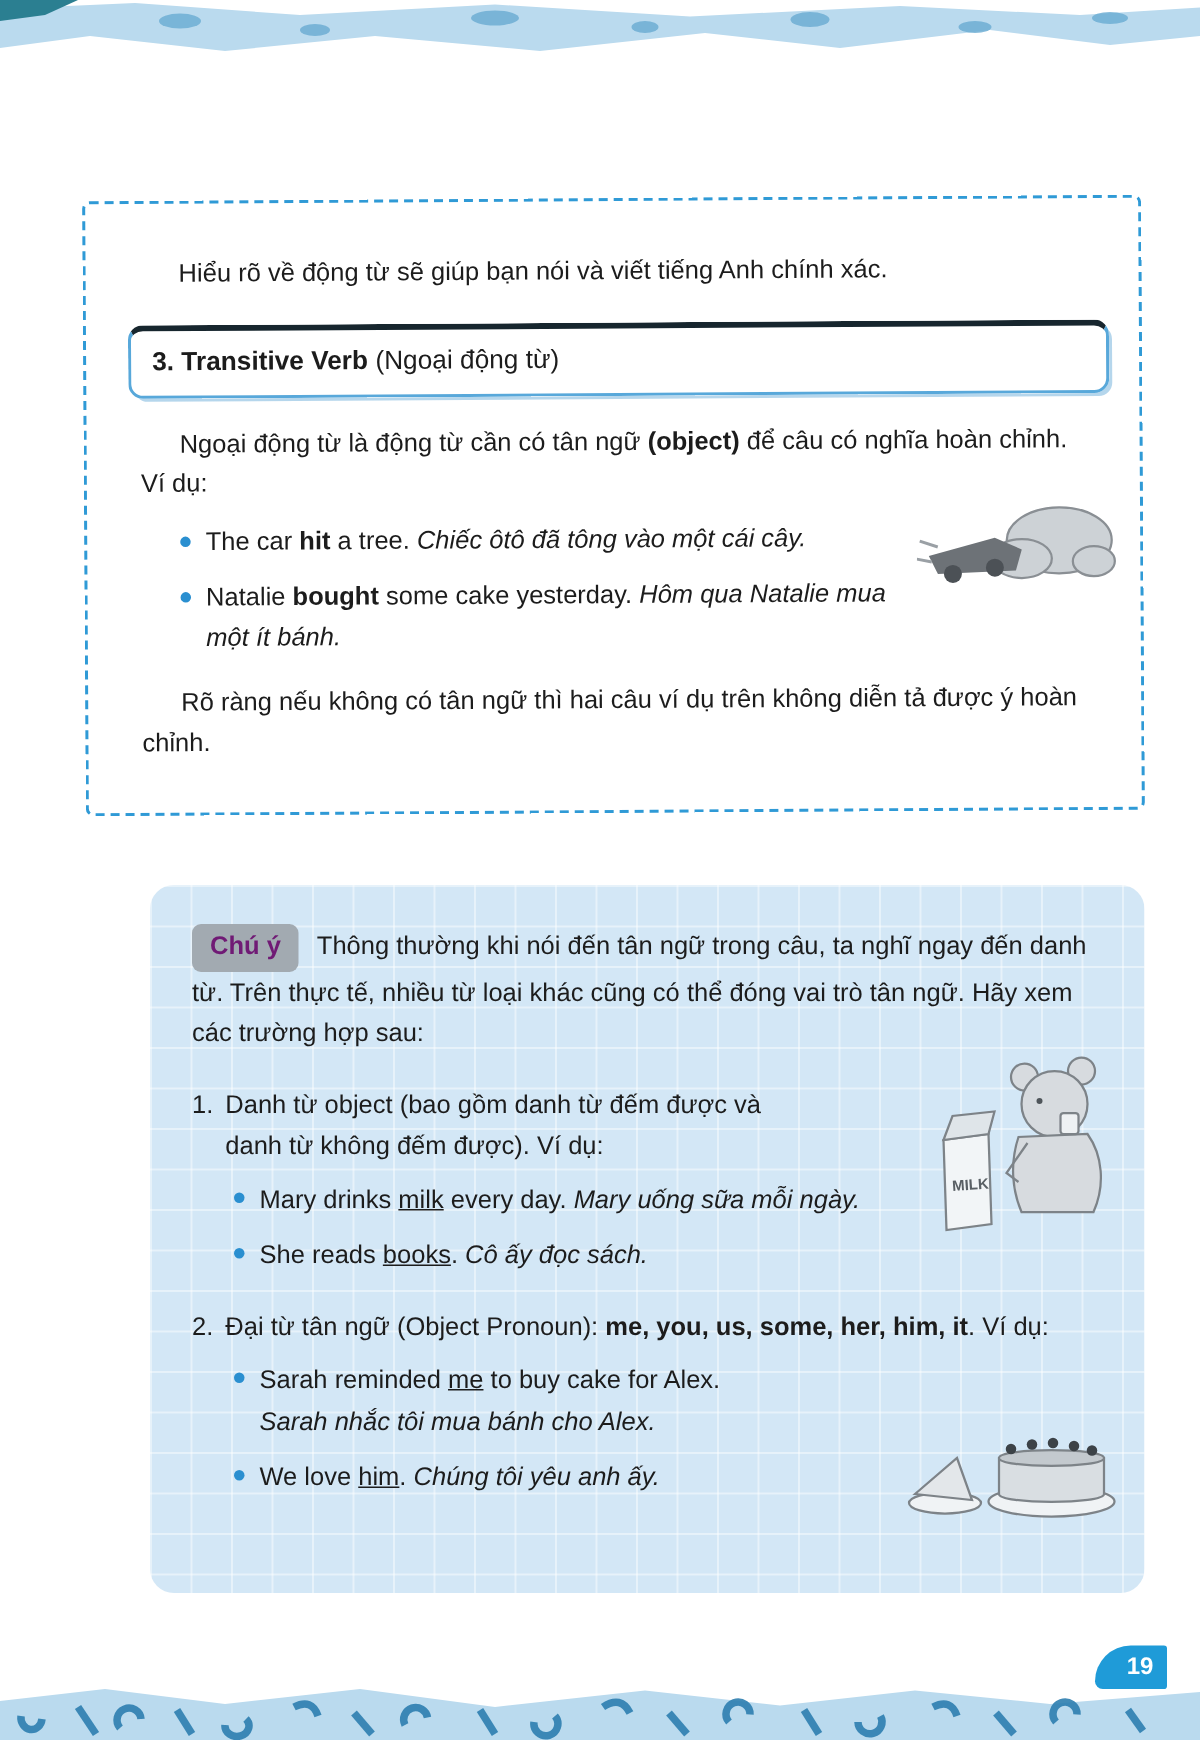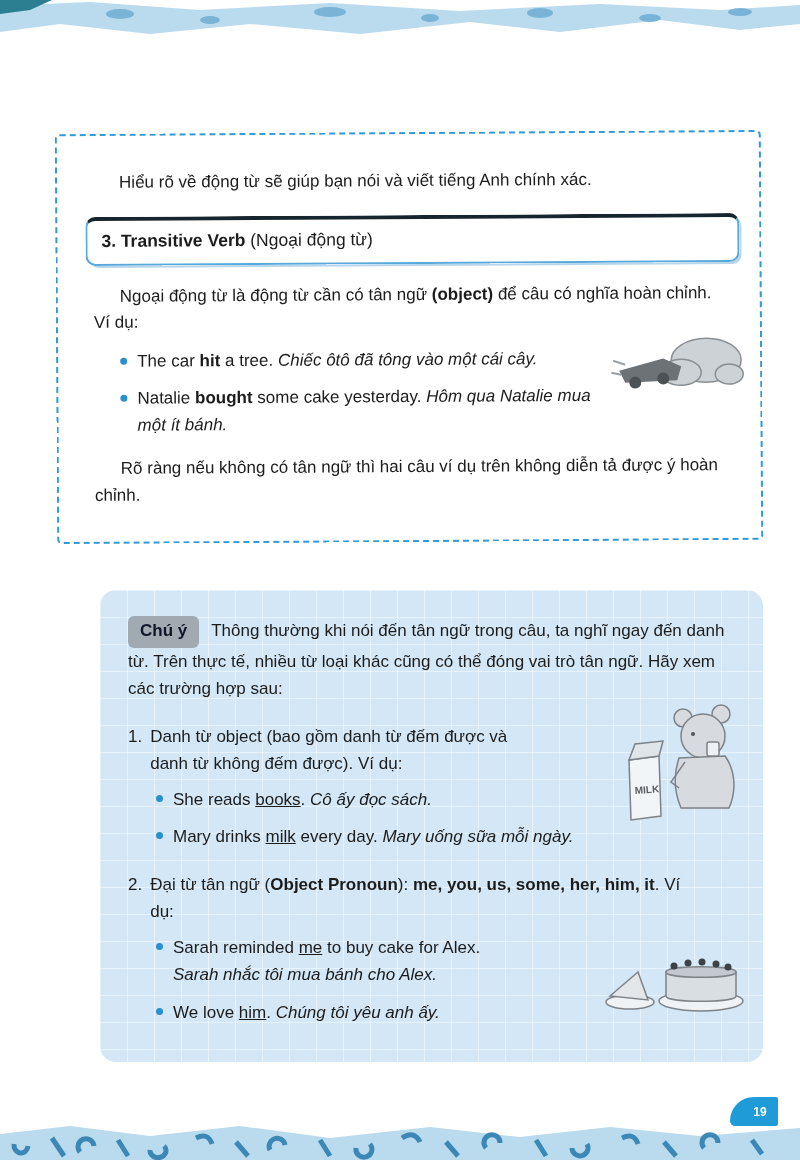--- a/index.html
+++ b/index.html
@@ -39,39 +39,39 @@
     background-color:#d3e7f6;
     background-image:
       linear-gradient(rgba(255,255,255,.45) 1px, transparent 1px),
       linear-gradient(90deg, rgba(255,255,255,.45) 1px, transparent 1px);
     background-size:27px 27px;
     border-radius:16px;
     padding:26px 28px;
     font-size:17px; line-height:1.62;
   }
   .badge {
-    display:inline-block; background:#a2aab1; color:#0f172a;
+    display:inline-block; background:#a2aab1; color:#701a75;
     font-weight:bold; border-radius:6px; padding:1px 12px 3px;
     margin-right:12px;
   }
   .note-item { display:flex; gap:8px; margin-top:20px; }
   .item-num { flex:0 0 auto; }
   .item1-text { max-width:375px; }
   .item2-text { max-width:550px; }
   .note-bullets { margin:8px 0 0 28px; }
   .bullet-narrow { max-width:430px; }
   .girl-illus { position:absolute; right:16px; top:108px; }
   .cake-illus { position:absolute; right:14px; top:332px; }
 
   .page-num {
     position:absolute; right:22px; top:1097px;
     width:48px; height:29px; background:#1f9bd8; color:#ffffff;
     border-radius:46px 4px 4px 10px;
     display:flex; align-items:center; justify-content:center;
-    padding-left:12px; font-weight:bold; font-size:12px;
+    padding-left:12px; font-weight:bold; font-size:16px;
   }
 </style>
 </head>
 <body>
 
 <svg class="deco-top" width="800" height="46" viewBox="0 0 800 46">
   <path d="M0,6 L90,2 L200,10 L330,3 L460,11 L600,4 L720,10 L800,5 L800,24 L740,30 L660,20 L560,32 L470,22 L360,34 L250,24 L150,34 L60,24 L0,32 Z" fill="#badaee"></path>
   <path d="M0,0 L52,0 L30,10 L0,14 Z" fill="#2b7f91"></path>
   <g fill="#69abd2" opacity="0.8">
     <ellipse cx="120" cy="14" rx="14" ry="5"></ellipse>
@@ -127,31 +127,31 @@
     <span class="badge">Chú ý</span><span><span>Thông thường khi nói đến tân ngữ trong câu, ta nghĩ ngay đến danh từ. Trên thực tế, nhiều từ loại khác cũng có thể đóng vai trò tân ngữ. Hãy xem các trường hợp sau:</span></span>
   </p>
 
   <div class="note-item">
     <span class="item-num">1.</span>
     <span class="item1-text"><span>Danh từ object (bao gồm danh từ đếm được và danh từ không đếm được). Ví dụ:</span></span>
   </div>
   <div class="note-bullets">
     <div class="bullet">
       <span class="dot"></span>
+      <span><span>Mary drinks </span><span style="text-decoration: underline;">milk</span><span> every day. </span><span style="font-style: italic;">Mary uống sữa mỗi ngày.</span></span>
+    </div>
+    <div class="bullet">
+      <span class="dot"></span>
       <span><span>She reads </span><span style="text-decoration: underline;">books</span><span>. </span><span style="font-style: italic;">Cô ấy đọc sách.</span></span>
-    </div>
-    <div class="bullet">
-      <span class="dot"></span>
-      <span><span>Mary drinks </span><span style="text-decoration: underline;">milk</span><span> every day. </span><span style="font-style: italic;">Mary uống sữa mỗi ngày.</span></span>
     </div>
   </div>
 
   <div class="note-item">
     <span class="item-num">2.</span>
-    <span class="item2-text"><span>Đại từ tân ngữ (</span><span style="font-weight: 700;">Object Pronoun</span><span>): </span><span style="font-weight: 700;">me, you, us, some, her, him, it</span><span>. Ví dụ:</span></span>
+    <span class="item2-text"><span>Đại từ tân ngữ (</span><span style="font-weight: 400;">Object Pronoun</span><span>): </span><span style="font-weight: 700;">me, you, us, some, her, him, it</span><span>. Ví dụ:</span></span>
   </div>
   <div class="note-bullets">
     <div class="bullet">
       <span class="dot"></span>
       <span class="bullet-narrow"><span>Sarah reminded </span><span style="text-decoration: underline;">me</span><span> to buy cake for Alex.</span><br><span style="font-style: italic;">Sarah nhắc tôi mua bánh cho Alex.</span></span>
     </div>
     <div class="bullet">
       <span class="dot"></span>
       <span><span>We love </span><span style="text-decoration: underline;">him</span><span>. </span><span style="font-style: italic;">Chúng tôi yêu anh ấy.</span></span>
     </div>

